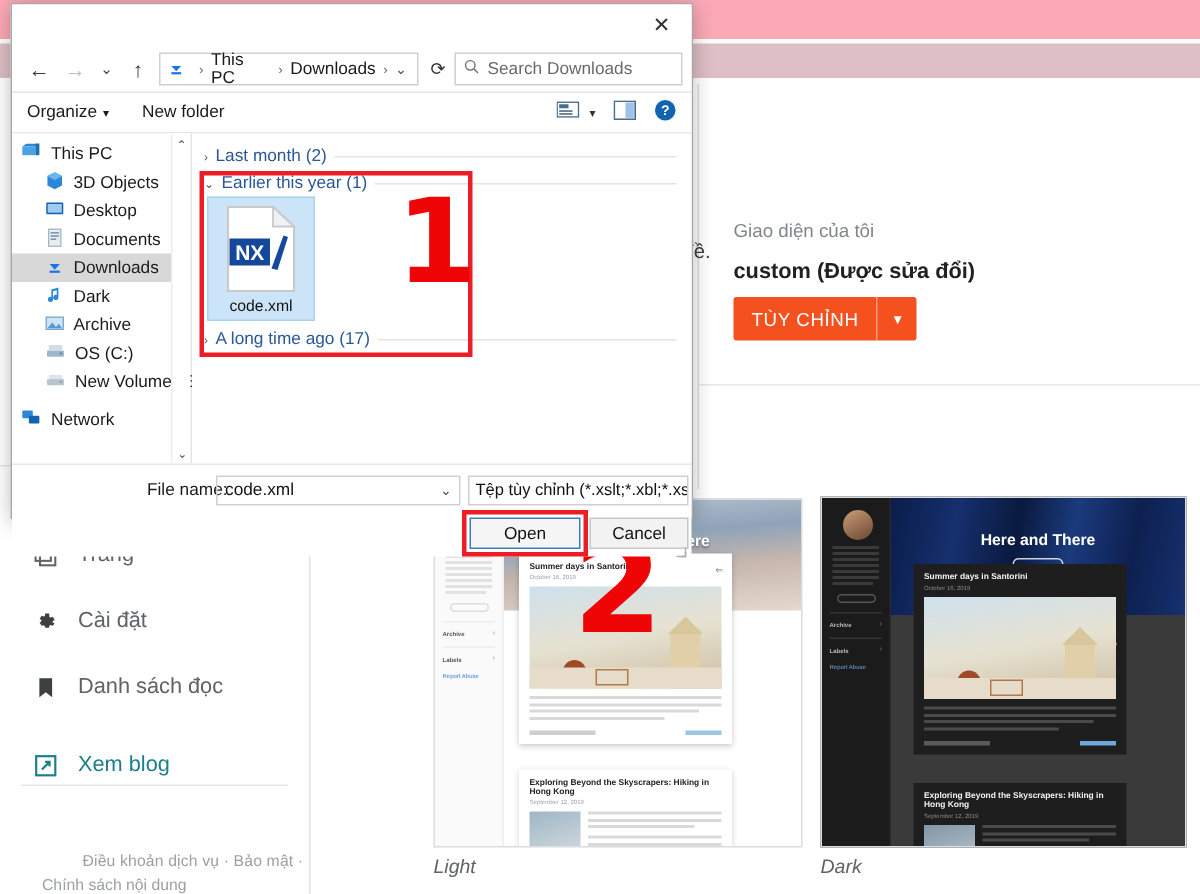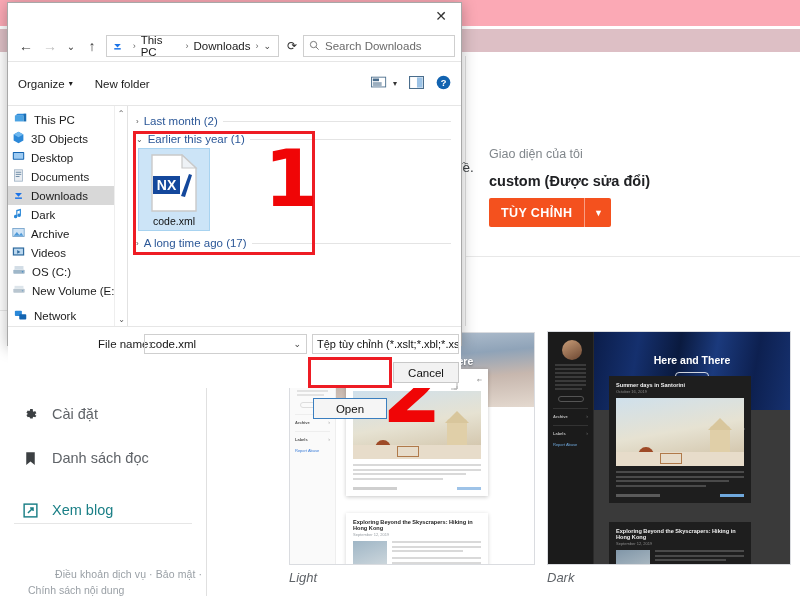--- a/index.html
+++ b/index.html
@@ -31,21 +31,21 @@
   .nav-item.active { color: #e8710a; }
   .nav-item.blue { color: #1a7f86; }
   .nav-sep { position: absolute; left: 14px; top: 175px; width: 178px; height: 1px; background: #e6e6e6; }
   .footer-links { position: absolute; left: 22px; top: 568px; font-size: 10.5px; color: #9aa0a6; letter-spacing: .1px; padding-left: 33px; }
   .footer-links2 { position: absolute; left: 28px; top: 584px; font-size: 10.5px; color: #9aa0a6; }
 
   
   .theme-label { position: absolute; left: 489px; top: 147px; font-size: 12.5px; color: #80868b; }
   .theme-name { position: absolute; left: 489px; top: 173px; font-size: 14.5px; color: #202124; font-weight: bold; }
   .btn-custom { position: absolute; left: 489px; top: 198px; height: 29px; display: flex; background: #f4511e; border-radius: 2px; overflow: hidden; }
-  .btn-custom .lbl { color: #fff; font-size: 12.5px; font-weight: bold; letter-spacing: .4px; padding: 0 12px; display: flex; align-items: center; }
+  .btn-custom .lbl { color: #fff; font-size: 12.5px; font-weight: normal; letter-spacing: .4px; padding: 0 12px; display: flex; align-items: center; }
   .btn-custom .sep { width: 1px; background: rgba(255,255,255,.45); }
   .btn-custom .arr { width: 26px; display: flex; align-items: center; justify-content: center; color: #fff; font-size: 9px; }
   .de-text { position: absolute; left: 455px; top: 160px; font-size: 13.5px; color: #3c4043; }
 
   
   .preview { position: absolute; border: 1px solid #dadce0; overflow: hidden; background: #fff; }
   .pv-light { left: 289px; top: 332px; width: 246px; height: 233px; }
   .pv-dark  { left: 547px; top: 331px; width: 244px; height: 234px; background: #111; }
   .pv-cap { position: absolute; font-size: 13px; font-style: italic; color: #5f6368; }
   .cap-light { left: 289px; top: 570px; }
@@ -111,27 +111,27 @@
   .navbtn.dim { color: #bdbdbd; }
   .navbtn.sm { width: 18px; font-size: 10px; }
   .addrbar { flex: 1; height: 22px; margin: 0 2px; border: 1px solid #cfcfcf; background: #fff; display: flex; align-items: center; padding: 0 4px; font-size: 11.5px; color: #222; }
   .dl-ico { width: 14px; height: 14px; position: relative; margin-right: 3px; }
   .crumb { color: #1b1b1b; }
   .crumb-sep { color: #666; margin: 0 5px; font-size: 9px; }
   .addr-chev { margin-left: auto; color: #444; font-size: 9px; padding-right: 3px; }
   .refresh { width: 22px; height: 22px; display: flex; align-items: center; justify-content: center; color: #333; font-size: 12px; }
   .searchbar { width: 152px; height: 22px; border: 1px solid #cfcfcf; display: flex; align-items: center; padding: 0 5px; gap: 5px; font-size: 11.5px; color: #6a6a6a; }
 
-  .dlg-tool { height: 45px; border-top: 1px solid #e6e6e6; border-bottom: 1px solid #e6e6e6; display: flex; align-items: center; padding: 0 10px; background: #fff; font-size: 11.5px; color: #1b1b1b; justify-content: flex-end; }
+  .dlg-tool { height: 28px; border-top: 1px solid #e6e6e6; border-bottom: 1px solid #e6e6e6; display: flex; align-items: center; padding: 0 10px; background: #fff; font-size: 11.5px; color: #1b1b1b; justify-content: flex-end; }
   .tool-item { margin-right: 22px; display: flex; align-items: center; gap: 4px; }
   .tool-right { margin-left: auto; display: flex; align-items: center; gap: 12px; }
 
   .dlg-main { display: flex; height: 220px; }
   .dlg-side { width: 120px; border-right: 1px solid #e2e2e2; position: relative; font-size: 11.5px; color: #1b1b1b; padding-top: 4px; background: #fff; }
-  .side-item { height: 19px; display: flex; align-items: center; gap: 6px; padding-left: 4px; white-space: nowrap; }
+  .side-item { height: 19px; display: flex; align-items: center; gap: 6px; padding-left: 22px; white-space: nowrap; }
   .side-item.sel { background: #d8d8d8; }
   .side-item.root { padding-left: 6px; }
   .side-scroll { position: absolute; right: 0; top: 0; width: 13px; height: 100%; background: #fff; border-left: 1px solid #eee; }
   .sc-arrow { height: 14px; display: flex; align-items: center; justify-content: center; font-size: 8px; color: #555; }
   .sc-arrow.bot { position: absolute; bottom: 0; width: 13px; }
 
   .dlg-files { flex: 1; position: relative; background: #fff; }
   .grp { display: flex; align-items: center; gap: 5px; font-size: 11.5px; color: #2b5797; padding-left: 8px; height: 18px; }
   .grp .gline { flex: 1; height: 1px; background: #e4e4e4; margin-right: 10px; }
   .grp .chev { font-size: 8px; color: #555; }
@@ -139,21 +139,21 @@
   .file-ico { width: 50px; height: 58px; margin: 0 auto; position: relative; }
   .file-name { font-size: 10.5px; color: #111; margin-top: 3px; }
   .red-box1 { position: absolute; left: 5px; top: 25px; width: 182px; height: 124px; border: 3px solid #ee1c24; }
 
   .dlg-bottom { border-top: 1px solid #e6e6e6; height: 62px; position: relative; background: #fff; }
   .fn-label { position: absolute; left: 90px; top: 11px; font-size: 11.5px; color: #1b1b1b; }
   .fn-input { position: absolute; left: 136px; top: 7px; width: 163px; height: 20px; border: 1px solid #cfcfcf; display: flex; align-items: center; padding: 0 5px; font-size: 11.5px; color: #111; }
   .fn-chev { margin-left: auto; font-size: 9px; color: #444; }
   .ft-input { position: absolute; left: 304px; top: 7px; width: 147px; height: 20px; border: 1px solid #cfcfcf; display: flex; align-items: center; padding: 0 4px; font-size: 11px; color: #111; overflow: hidden; white-space: nowrap; }
   .btn { position: absolute; top: 35px; height: 21px; font-size: 11.5px; display: flex; align-items: center; justify-content: center; border: 1px solid #c8c8c8; background: #f2f2f2; color: #111; }
-  .btn-open { left: 305px; width: 74px; border: 1px solid #3a7ebf; background: #f5f5f5; margin-top: 36px; }
+  .btn-open { left: 305px; width: 74px; border: 1px solid #3a7ebf; background: #f5f5f5; }
   .btn-cancel { left: 385px; width: 66px; }
   .red-box2 { position: absolute; left: 300px; top: 30px; width: 84px; height: 31px; border: 3px solid #ee1c24; }
   .grip { position: absolute; right: 3px; bottom: 2px; width: 10px; height: 10px; }
 </style>
 </head>
 <body>
 
 <div id="root">
 
   <div class="bg-page">
@@ -476,28 +476,20 @@
           <span>Dark</span>
         </div>
         <div class="side-item">
           <span><svg width="13" height="13" viewBox="0 0 16 16">
                 <rect x="1" y="3" width="14" height="10" fill="#cfe3f5" stroke="#6f9fc9"></rect>
                 <path fill="#4f9ad8" d="M2 12l4-4.6L9 11l2.3-2.6L14 12z"></path>
               </svg></span>
           <span>Archive</span>
         </div>
         <div class="side-item">
-          <span><svg width="13" height="13" viewBox="0 0 16 16">
-                <rect x="1" y="3" width="14" height="10" fill="#2f6a9e"></rect>
-                <rect x="2.5" y="4.5" width="11" height="7" fill="#bcd8ef"></rect>
-                <path fill="#2f6a9e" d="M6.4 6.2l4 2.3-4 2.3z"></path>
-              </svg></span>
-          <span>Videos</span>
-        </div>
-        <div class="side-item">
           <span><svg width="14" height="13" viewBox="0 0 16 16">
                 <rect x="1" y="7" width="14" height="5" rx="1" fill="#9fb7c9"></rect>
                 <rect x="2.5" y="2.5" width="11" height="4.5" fill="#d2dde6"></rect>
                 <circle cx="12.4" cy="9.5" r="1" fill="#4a8ec2"></circle>
               </svg></span>
           <span>OS (C:)</span>
         </div>
         <div class="side-item">
           <span><svg width="14" height="13" viewBox="0 0 16 16">
                 <rect x="1" y="7" width="14" height="5" rx="1" fill="#b9c6d0"></rect>

